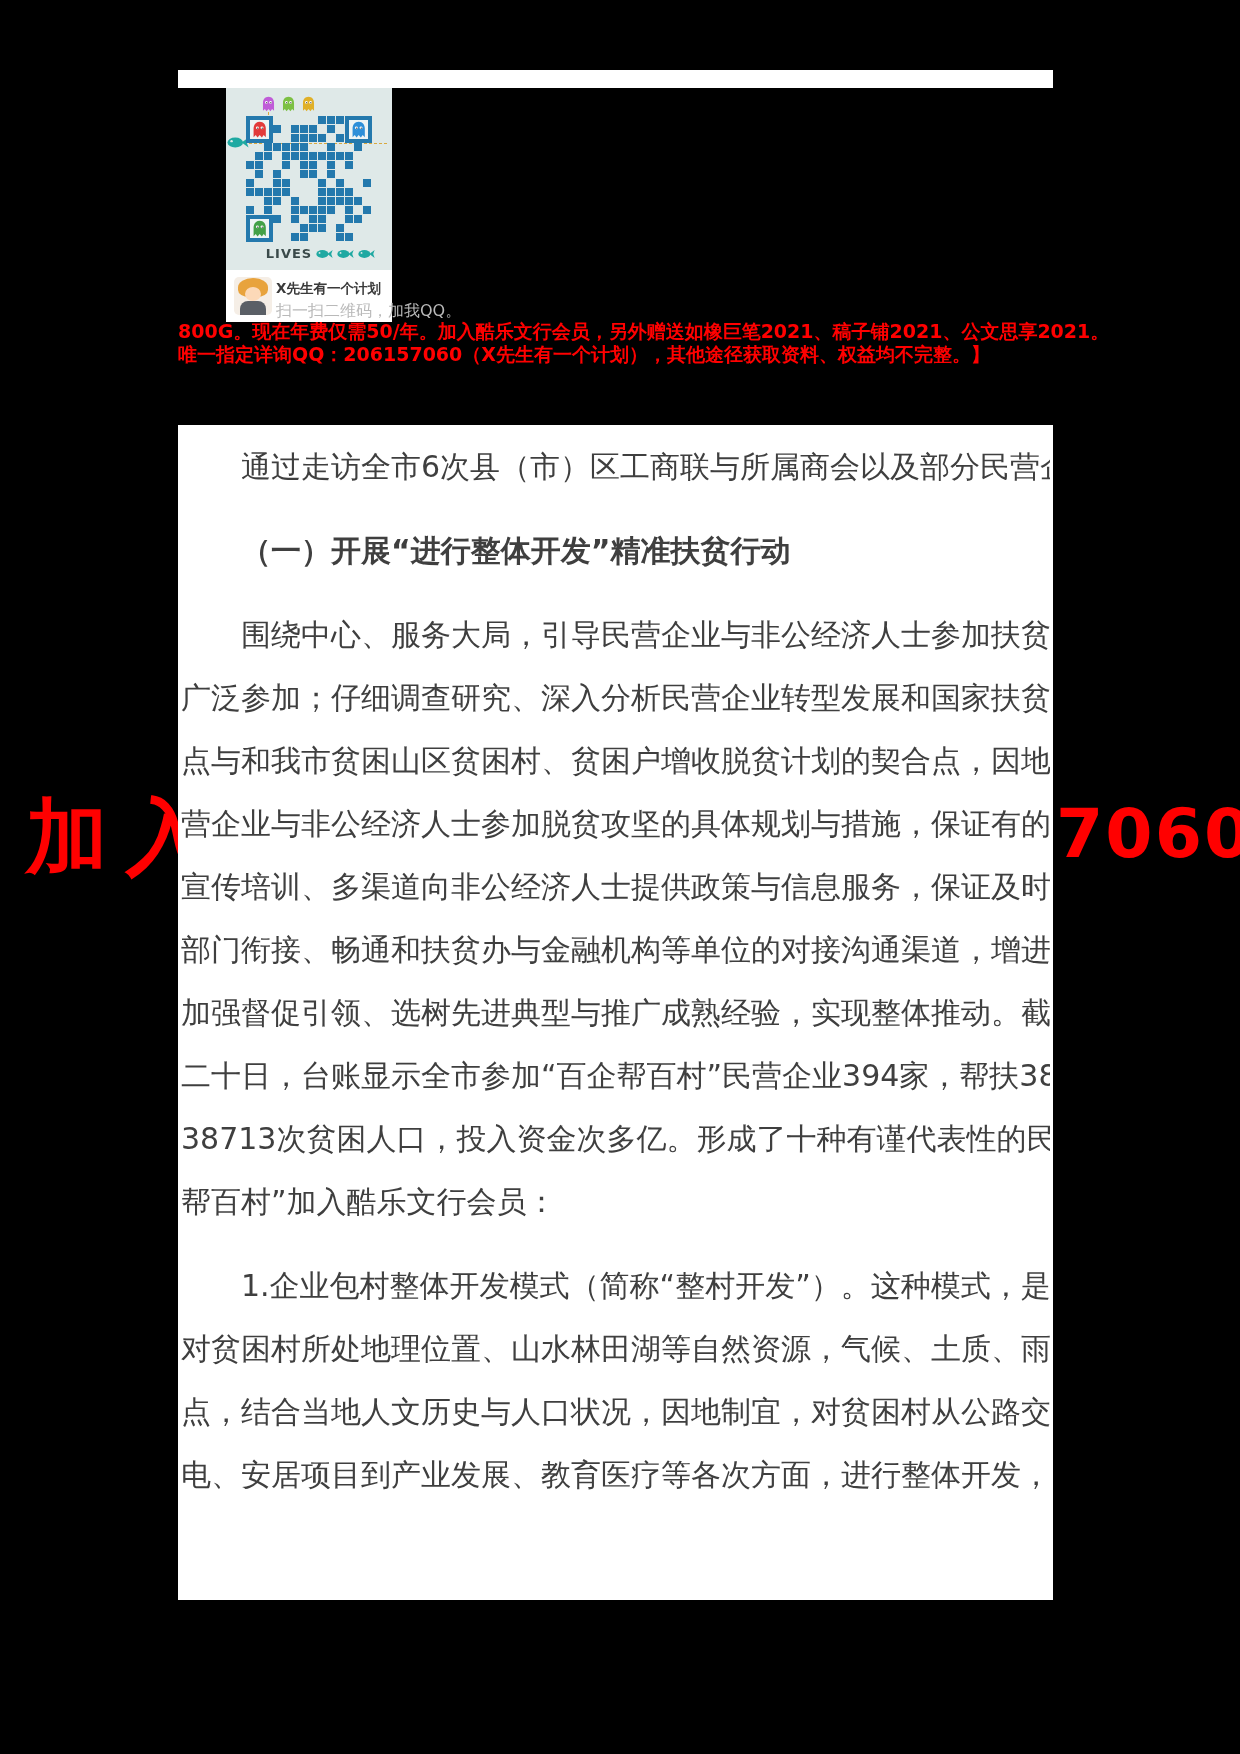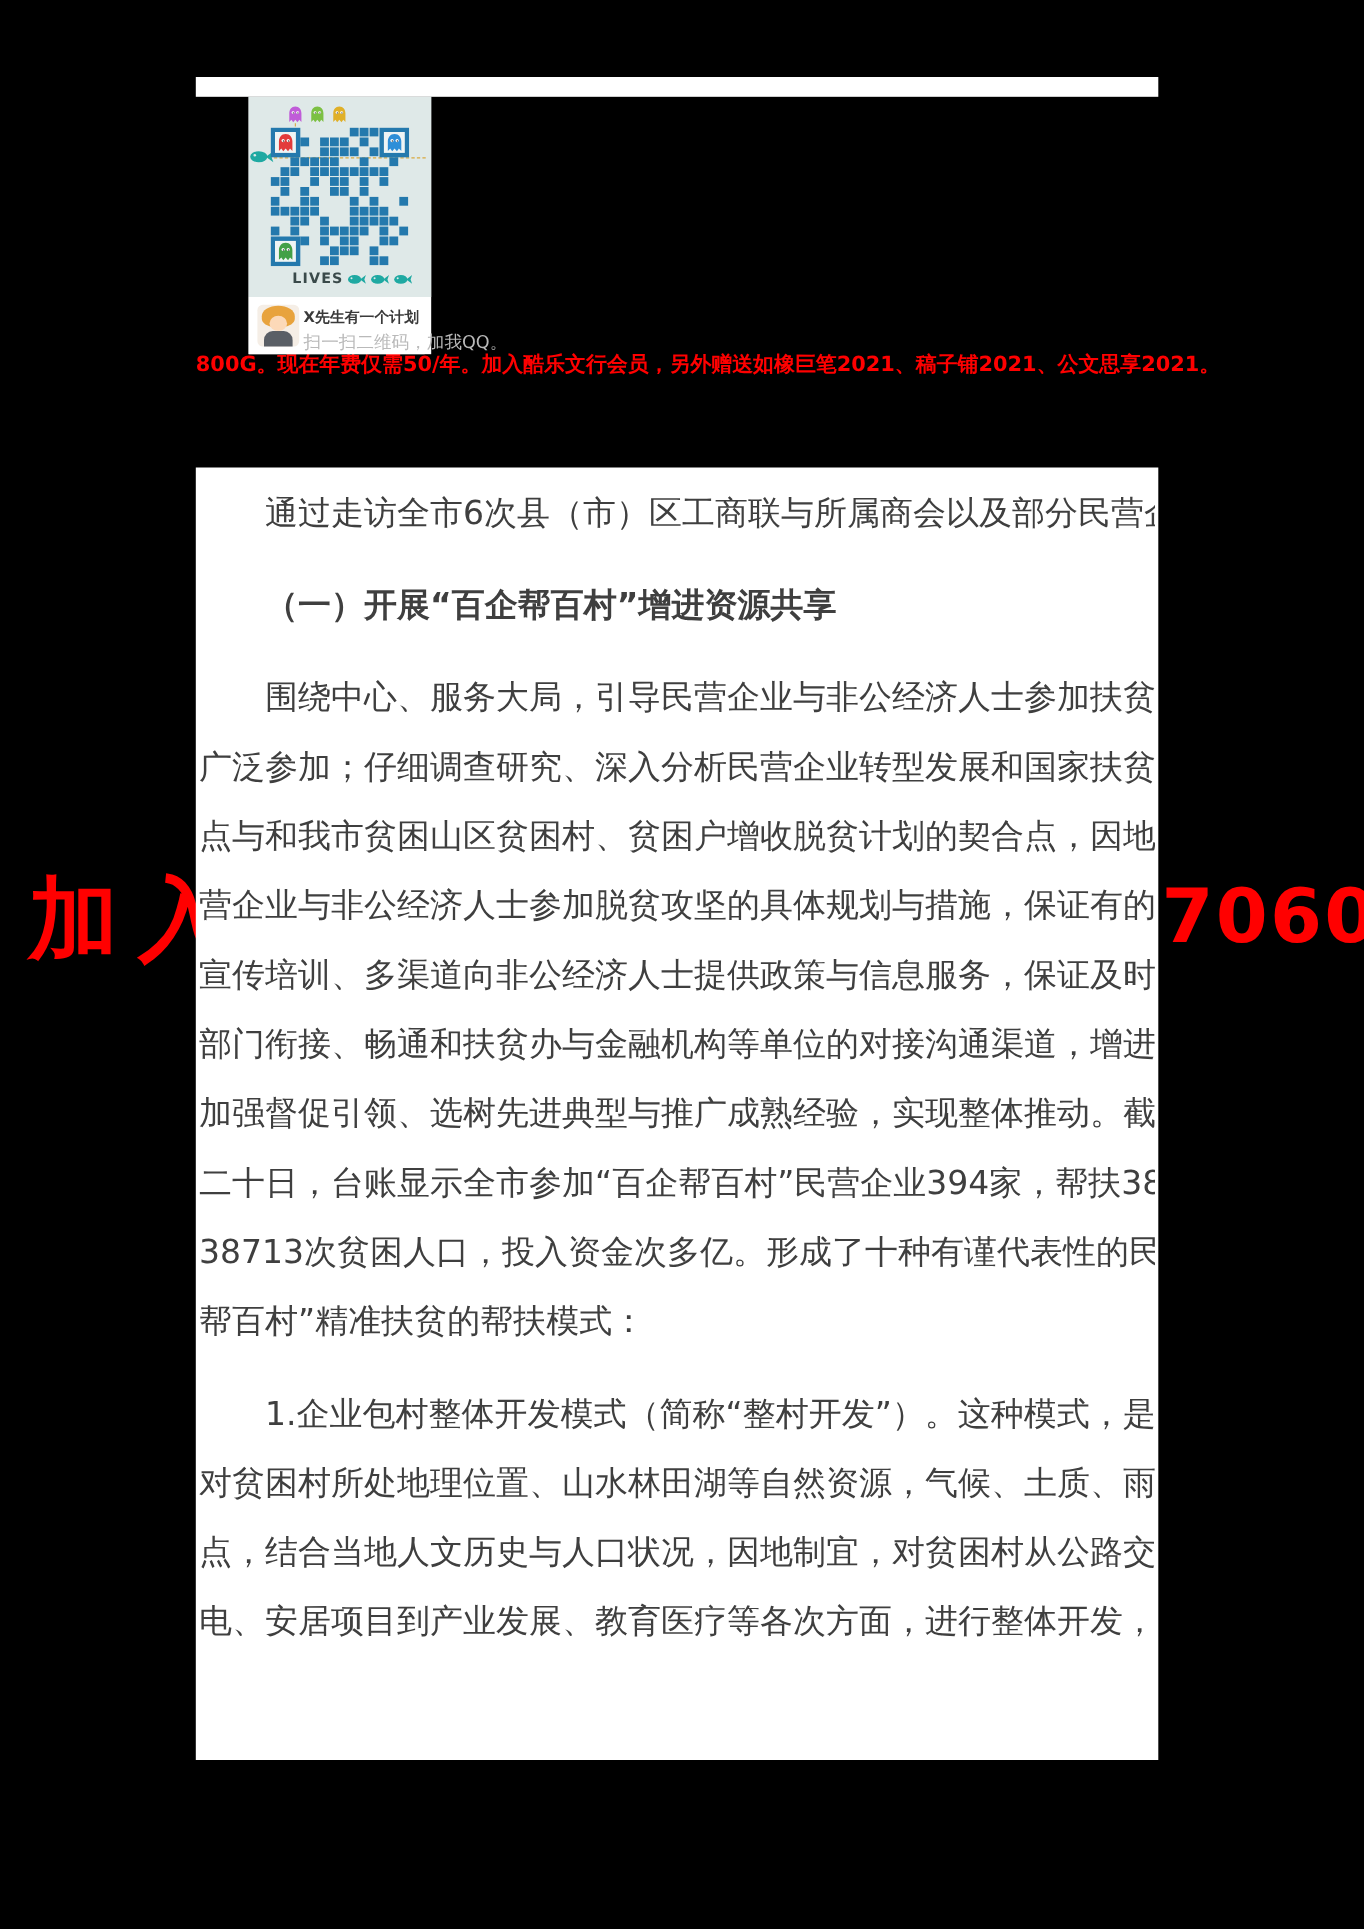--- a/index.html
+++ b/index.html
@@ -226,39 +226,40 @@
         <div class="av-hair"></div>
         <div class="av-face"></div>
         <div class="av-body"></div>
       </div>
       <div id="acct-name">X先生有一个计划</div>
       <div id="acct-sub">扫一扫二维码，加我QQ。</div>
     </div>
   </div>
 
   <div id="promo-2" class="promo-line">800G。现在年费仅需50/年。加入酷乐文行会员，另外赠送如橡巨笔2021、稿子铺2021、公文思享2021。</div>
+  <div id="promo-3" class="promo-line">唯一指定详询QQ：206157060（X先生有一个计划），其他途径获取资料、权益均不完整。】</div>
 
   <div id="doc-block">
       <div class="para">
         <div class="line indent">通过走访全市6次县（市）区工商联与所属商会以及部分民营企业，把全</div>
       </div>
       <div class="para bold">
-        <div class="line indent short">（一）开展“百企帮百村”增进资源共享</div>
+        <div class="line indent short">（一）开展“进行整体开发”精准扶贫行动</div>
       </div>
       <div class="para">
         <div class="line indent">围绕中心、服务大局，引导民营企业与非公经济人士参加扶贫行动，保证</div>
         <div class="line">广泛参加；仔细调查研究、深入分析民营企业转型发展和国家扶贫政策的结合</div>
         <div class="line">点与和我市贫困山区贫困村、贫困户增收脱贫计划的契合点，因地制宜制定民</div>
         <div class="line">营企业与非公经济人士参加脱贫攻坚的具体规划与措施，保证有的放矢；强化</div>
         <div class="line">宣传培训、多渠道向非公经济人士提供政策与信息服务，保证及时全面；搞好</div>
         <div class="line">部门衔接、畅通和扶贫办与金融机构等单位的对接沟通渠道，增进资源共享；</div>
         <div class="line">加强督促引领、选树先进典型与推广成熟经验，实现整体推动。截至今年九月</div>
         <div class="line">二十日，台账显示全市参加“百企帮百村”民营企业394家，帮扶385次村与</div>
         <div class="line">38713次贫困人口，投入资金次多亿。形成了十种有谨代表性的民营企业“百企</div>
-        <div class="line short">帮百村”精准扶贫的帮扶模式：</div>
+        <div class="line short">帮百村”加入酷乐文行会员：</div>
       </div>
       <div class="para">
         <div class="line indent">1.企业包村整体开发模式（简称“整村开发”）。这种模式，是帮扶企业针</div>
         <div class="line">对贫困村所处地理位置、山水林田湖等自然资源，气候、土质、雨量等自然特</div>
         <div class="line">点，结合当地人文历史与人口状况，因地制宜，对贫困村从公路交通、饮水用</div>
         <div class="line">电、安居项目到产业发展、教育医疗等各次方面，进行整体开发，以改进基础</div>
       </div>
     </div>
 
 </div>

